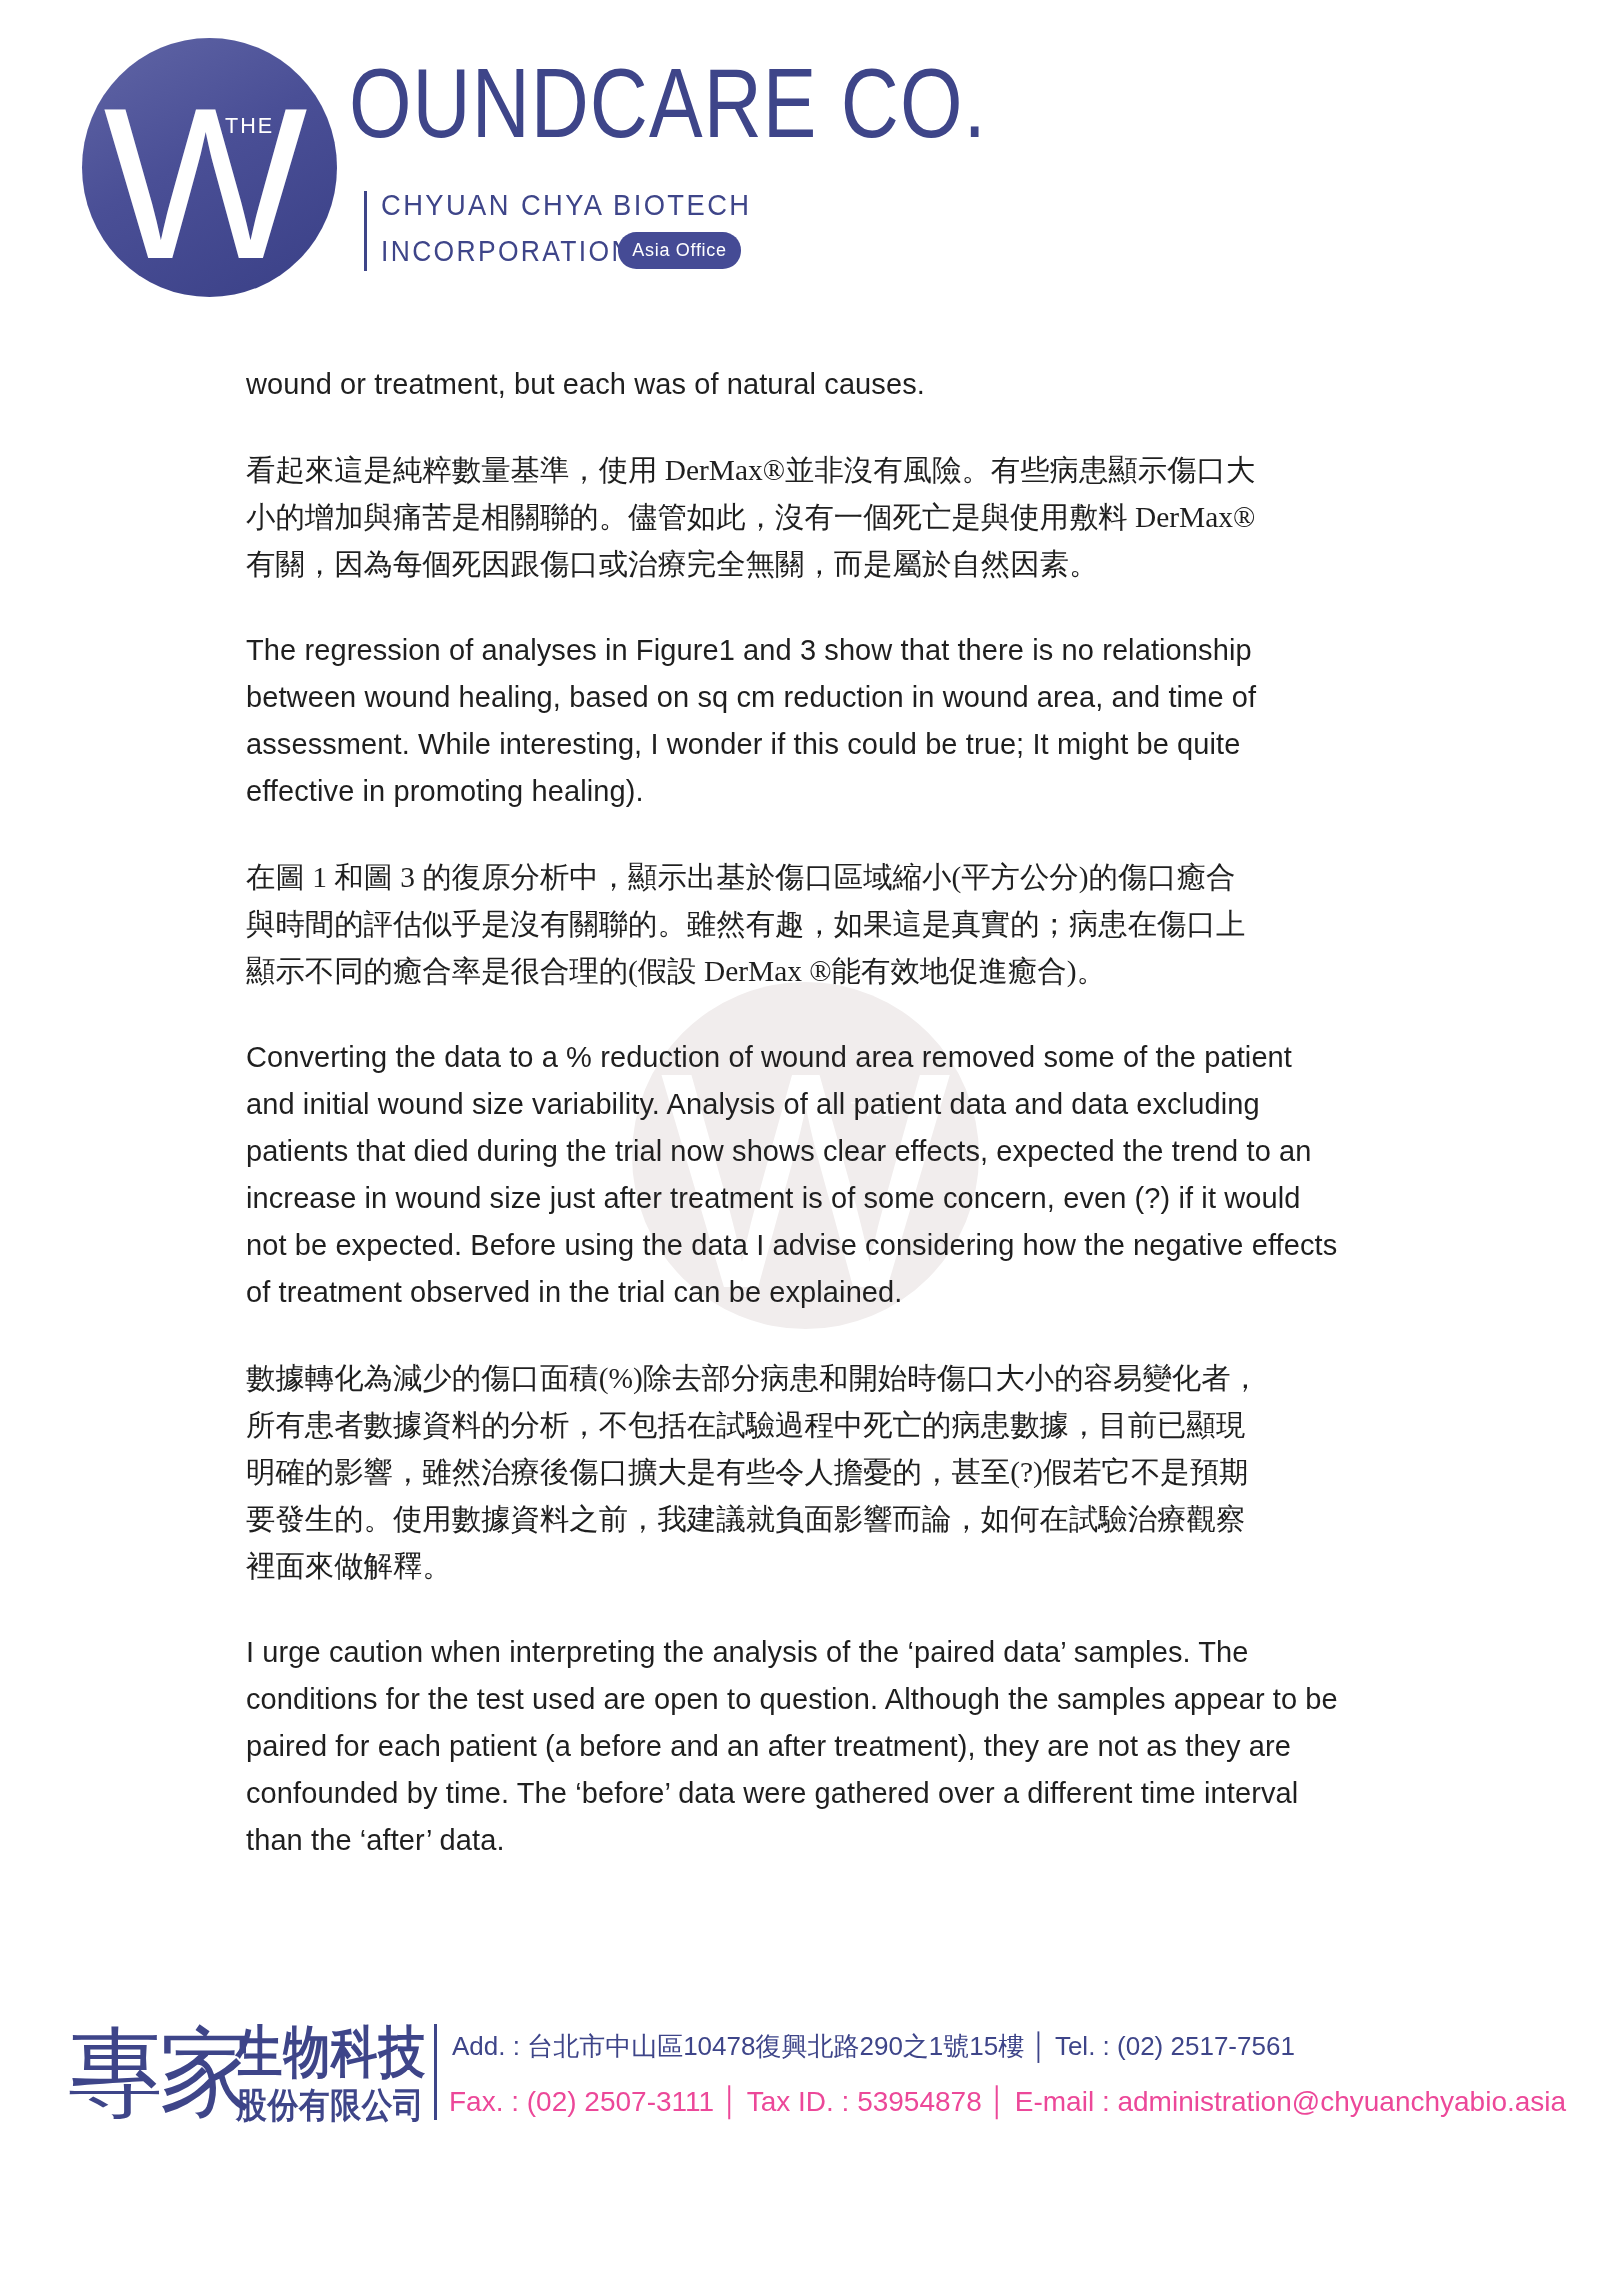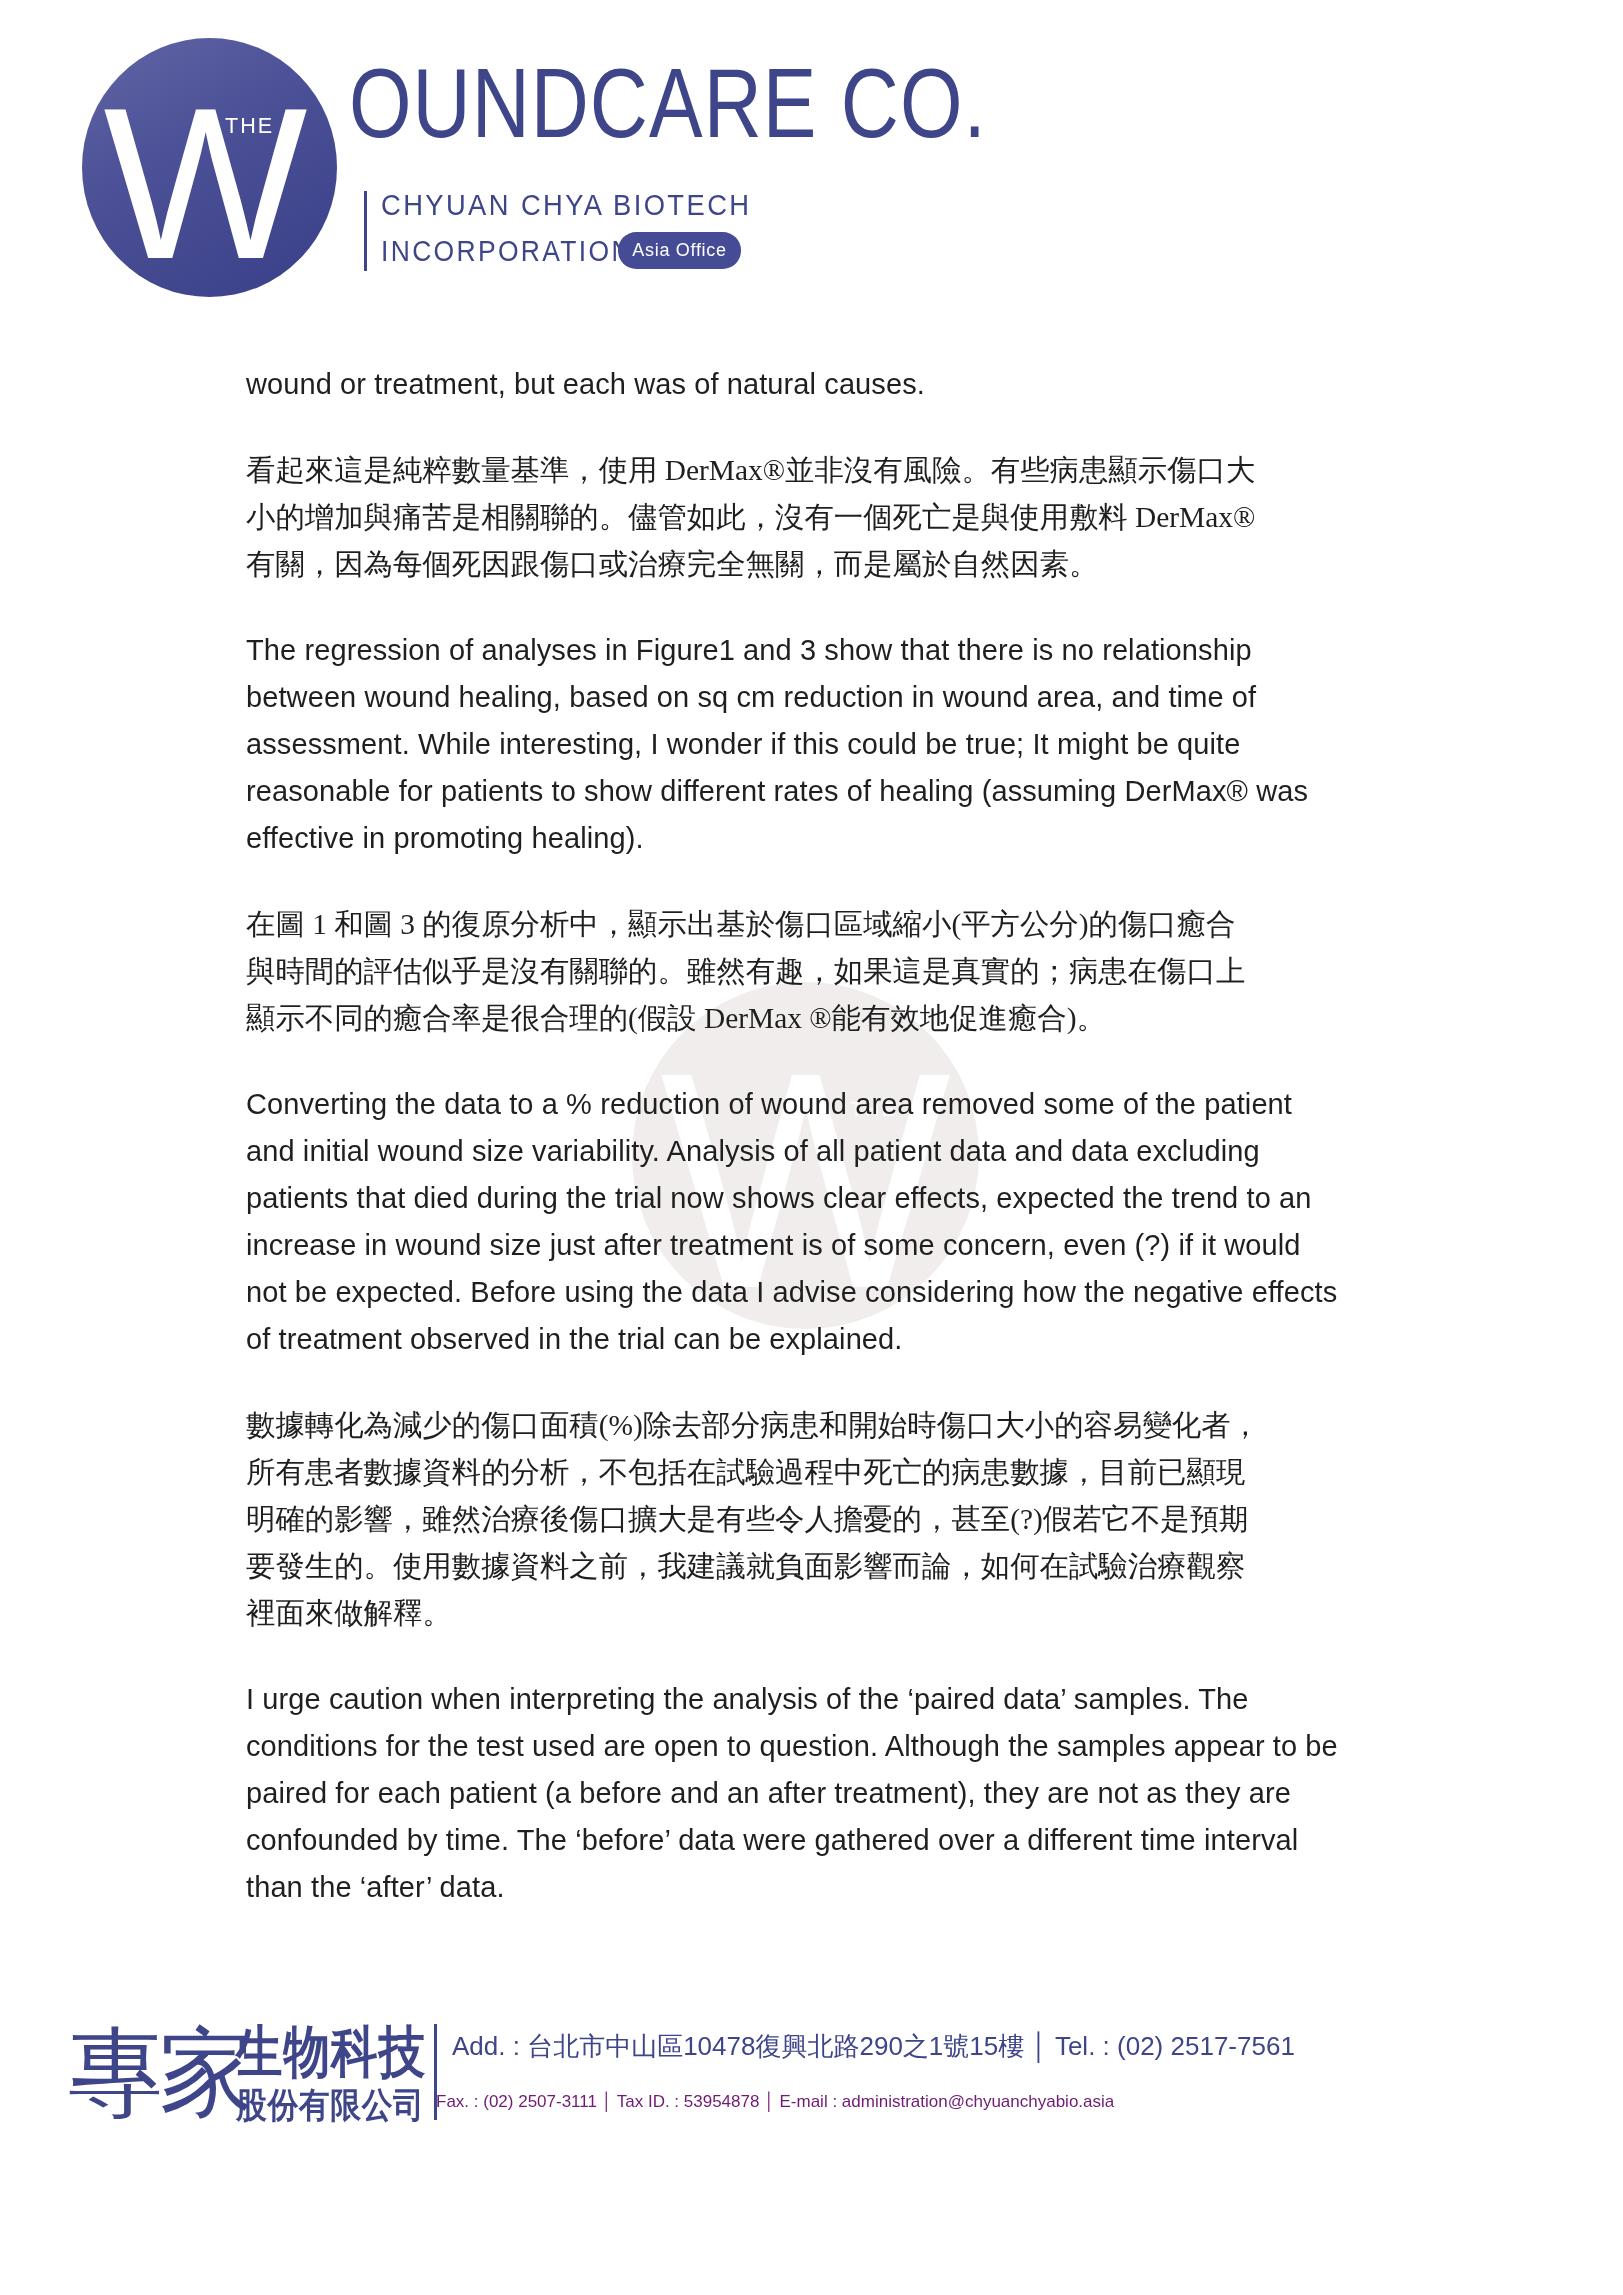--- a/index.html
+++ b/index.html
@@ -100,22 +100,22 @@
   }
   .f-div{
     position:absolute;left:434px;top:2024px;width:2.6px;height:96px;
     background:#3e4589;
   }
   .f-c1{
     position:absolute;left:452px;top:2029px;
     font-size:26px;line-height:34px;color:#3e4589;white-space:nowrap;
   }
   .f-c2{
-    position:absolute;left:436px;top:2085px;
-    font-size:17px;line-height:34px;color:#701a75;white-space:nowrap;
+    position:absolute;left:449px;top:2085px;
+    font-size:28px;line-height:34px;color:#ec4899;white-space:nowrap;
   }
 </style>
 </head>
 <body>
 
 <div class="page">
 
   <div>
     <div class="logo-circle">
       <span class="logo-w">W</span>
@@ -139,21 +139,20 @@
       </div>
       <div class="para zh">
         <div class="line">看起來這是純粹數量基準，使用 DerMax®並非沒有風險。有些病患顯示傷口大</div>
         <div class="line">小的增加與痛苦是相關聯的。儘管如此，沒有一個死亡是與使用敷料 DerMax®</div>
         <div class="line">有關，因為每個死因跟傷口或治療完全無關，而是屬於自然因素。</div>
       </div>
       <div class="para en">
         <div class="line">The regression of analyses in Figure1 and 3 show that there is no relationship</div>
         <div class="line">between wound healing, based on sq cm reduction in wound area, and time of</div>
         <div class="line">assessment. While interesting, I wonder if this could be true; It might be quite</div>
-        <div class="line">reasonable for patients to show different rates of healing (assuming DerMax® was</div>
         <div class="line">effective in promoting healing).</div>
       </div>
       <div class="para zh">
         <div class="line">在圖 1 和圖 3 的復原分析中，顯示出基於傷口區域縮小(平方公分)的傷口癒合</div>
         <div class="line">與時間的評估似乎是沒有關聯的。雖然有趣，如果這是真實的；病患在傷口上</div>
         <div class="line">顯示不同的癒合率是很合理的(假設 DerMax ®能有效地促進癒合)。</div>
       </div>
       <div class="para en">
         <div class="line">Converting the data to a % reduction of wound area removed some of the patient</div>
         <div class="line">and initial wound size variability. Analysis of all patient data and data excluding</div>

